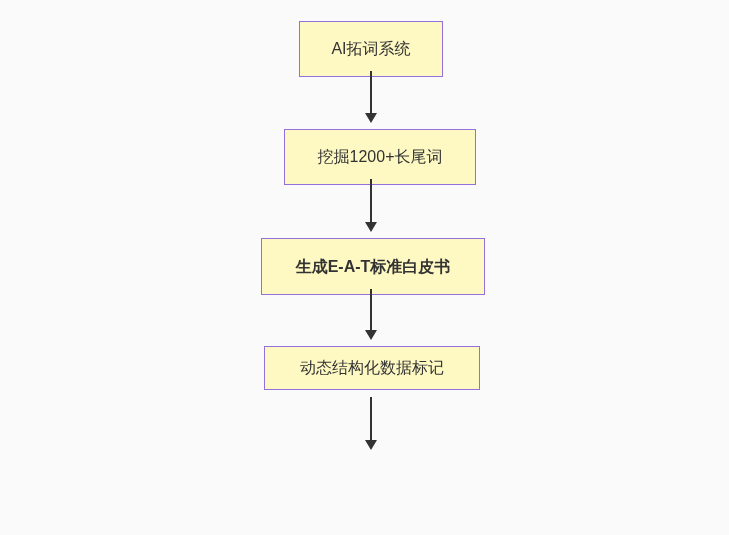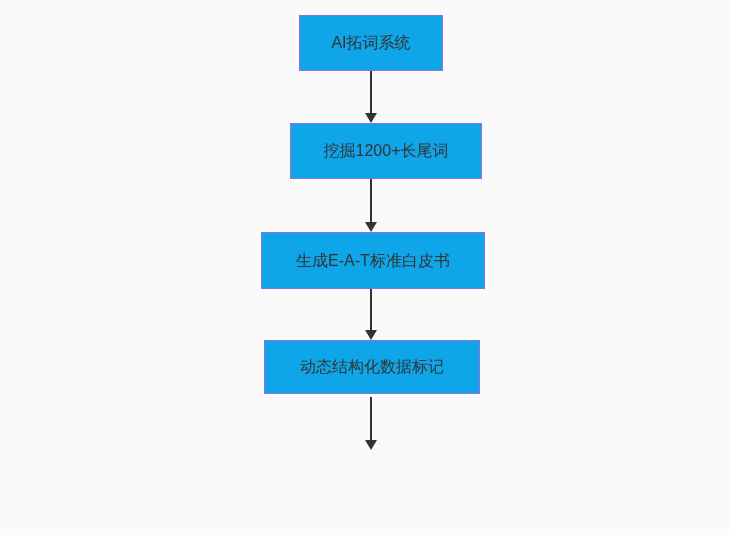--- a/index.html
+++ b/index.html
@@ -14,34 +14,35 @@
     overflow: hidden;
   }
   .canvas {
     position: relative;
     width: 729px;
     height: 535px;
   }
   .node {
     position: absolute;
     box-sizing: border-box;
-    background: #0ea5e9;
+    background: #fef9c3;
     border: 1.7px solid #9370DB;
     color: #333333;
     font-size: 16px;
     display: flex;
     align-items: center;
     justify-content: center;
     text-align: center;
     line-height: 1.2;
+    margin-top: 6px;
   }
   #node-1 { left: 299px; top: 15px;  width: 144px; height: 56px; }
-  #node-2 { left: 290px; top: 123px; width: 192px; height: 56px; }
-  #node-3 { left: 261px; top: 232px; width: 224px; height: 57px; }
-  #node-4 { left: 264px; top: 340px; width: 216px; height: 54px; }
+  #node-2 { left: 284px; top: 123px; width: 192px; height: 56px; }
+  #node-3 { left: 261px; top: 232px; width: 224px; height: 57px; font-weight: bold; }
+  #node-4 { left: 264px; top: 340px; width: 216px; height: 44px; }
   #node-5 { left: 254px; top: 450px; width: 244px; height: 57px; }
 
   .edge {
     position: absolute;
     width: 12px;
     left: 365px;
   }
   #edge-1 { top: 71px;  height: 52px; }
   #edge-2 { top: 179px; height: 53px; }
   #edge-3 { top: 289px; height: 51px; }

